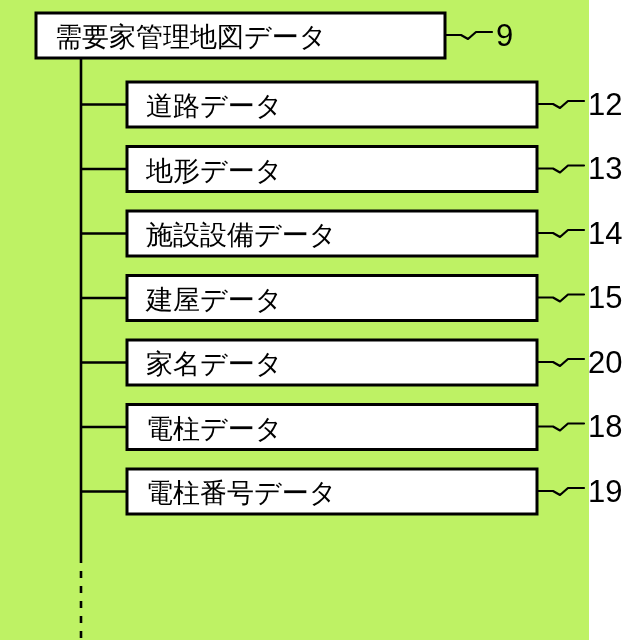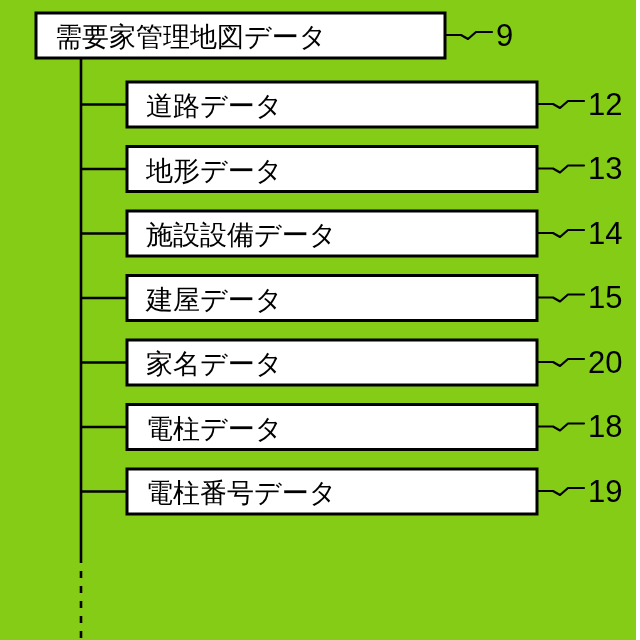--- a/index.html
+++ b/index.html
@@ -8,23 +8,23 @@
     background: #ffffff;
   }
   body {
     width: 640px;
     height: 640px;
     font-family: "Liberation Sans", "DejaVu Sans", sans-serif;
     overflow: hidden;
   }
   #diagram-root {
     position: relative;
-    width: 636px;
+    width: 589px;
     height: 640px;
-    background: #84cc16;
+    background: #bef264;
   }
   svg#diagram-svg {
     position: absolute;
     top: 0;
     left: 0;
     width: 640px;
     height: 640px;
     display: block;
   }
   .box-rect {

